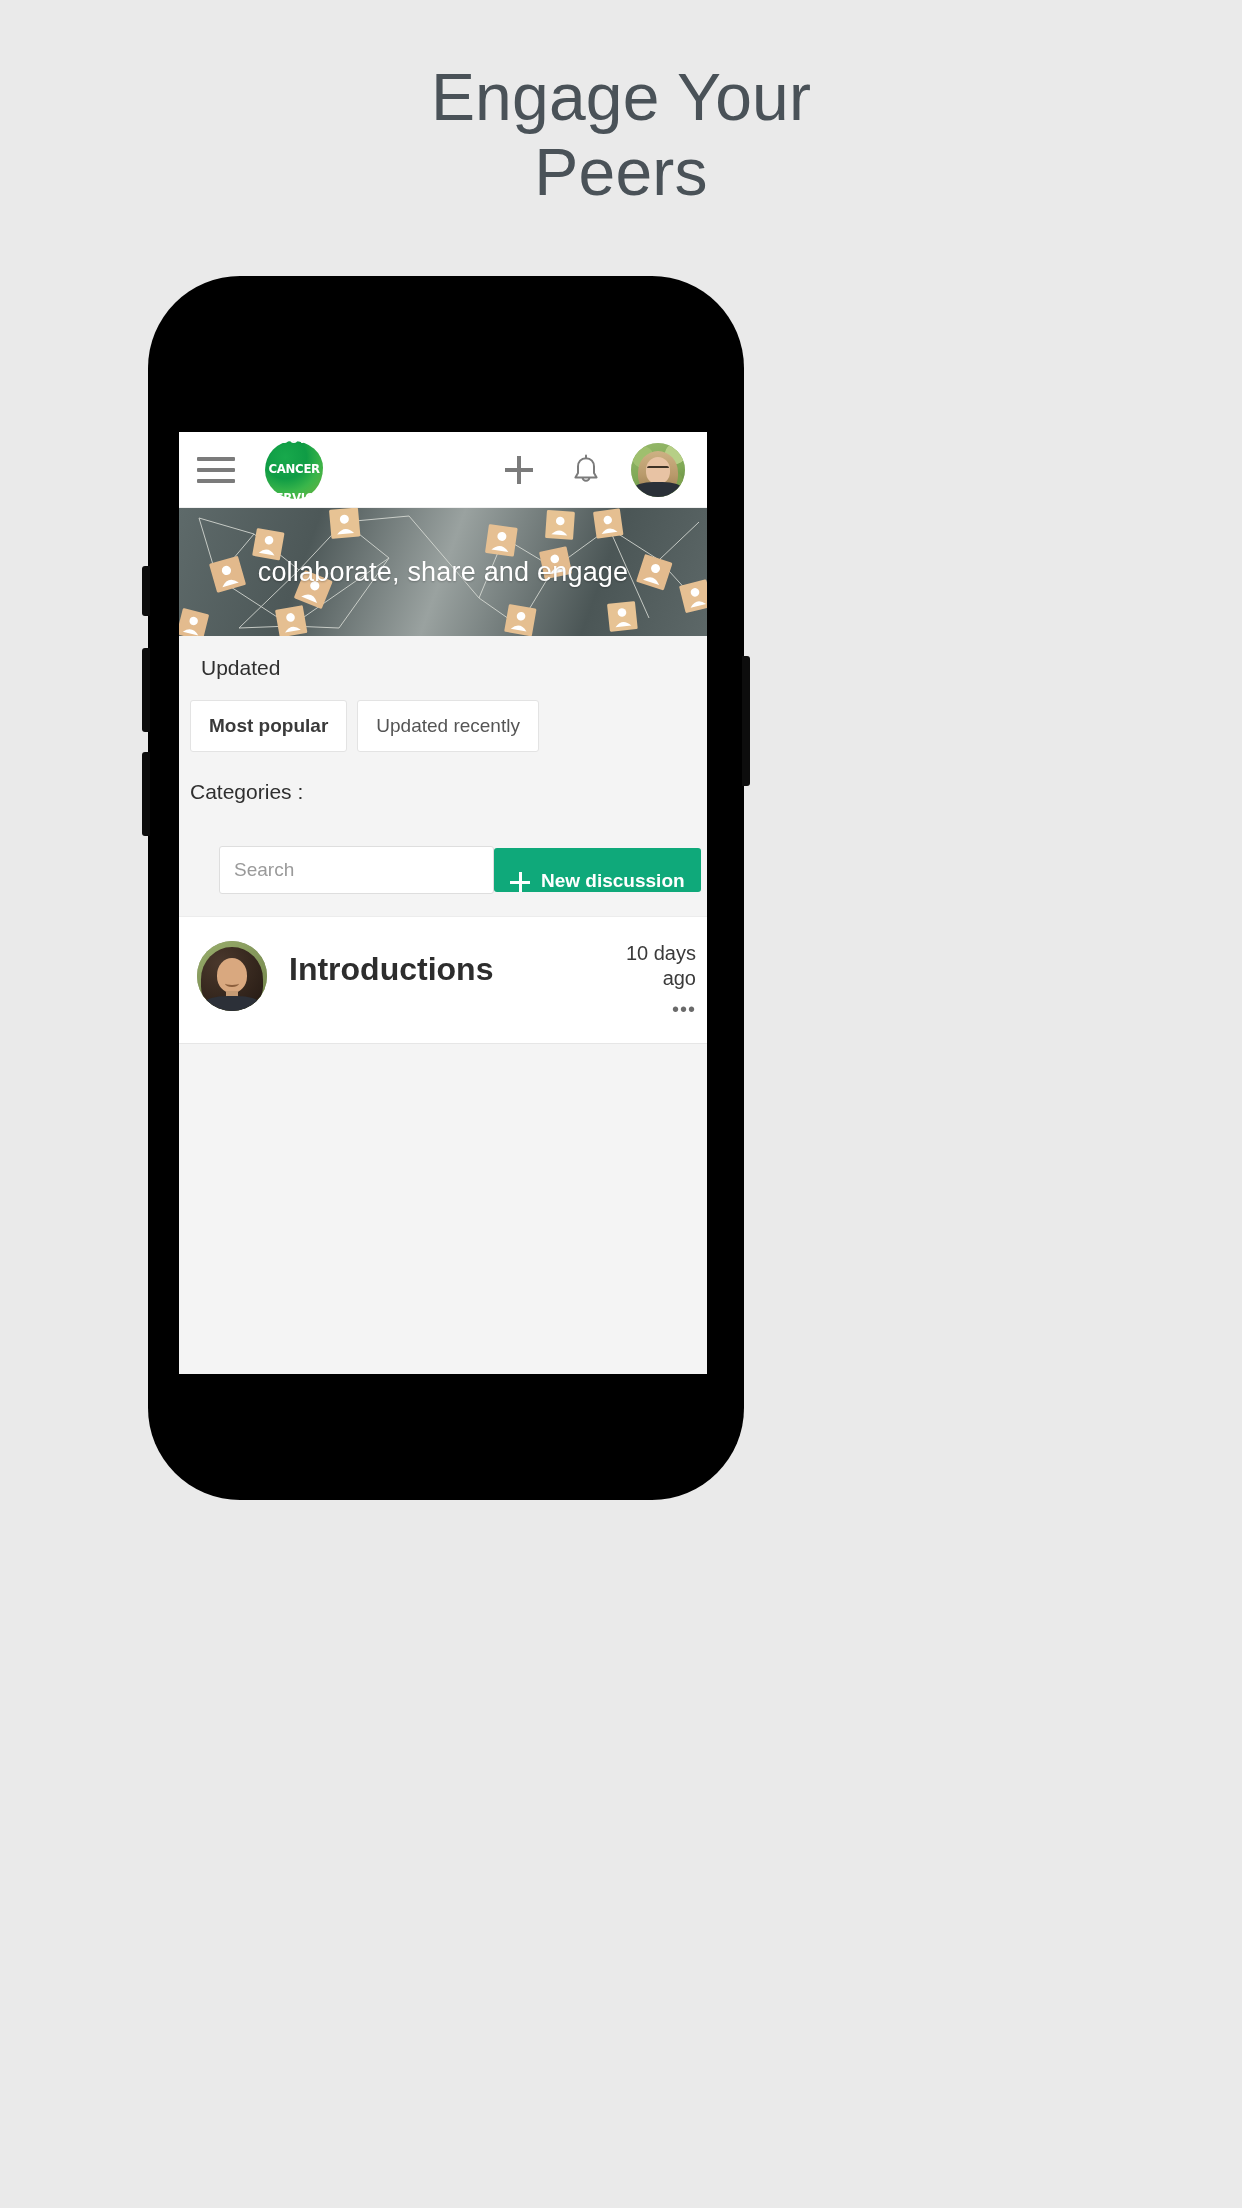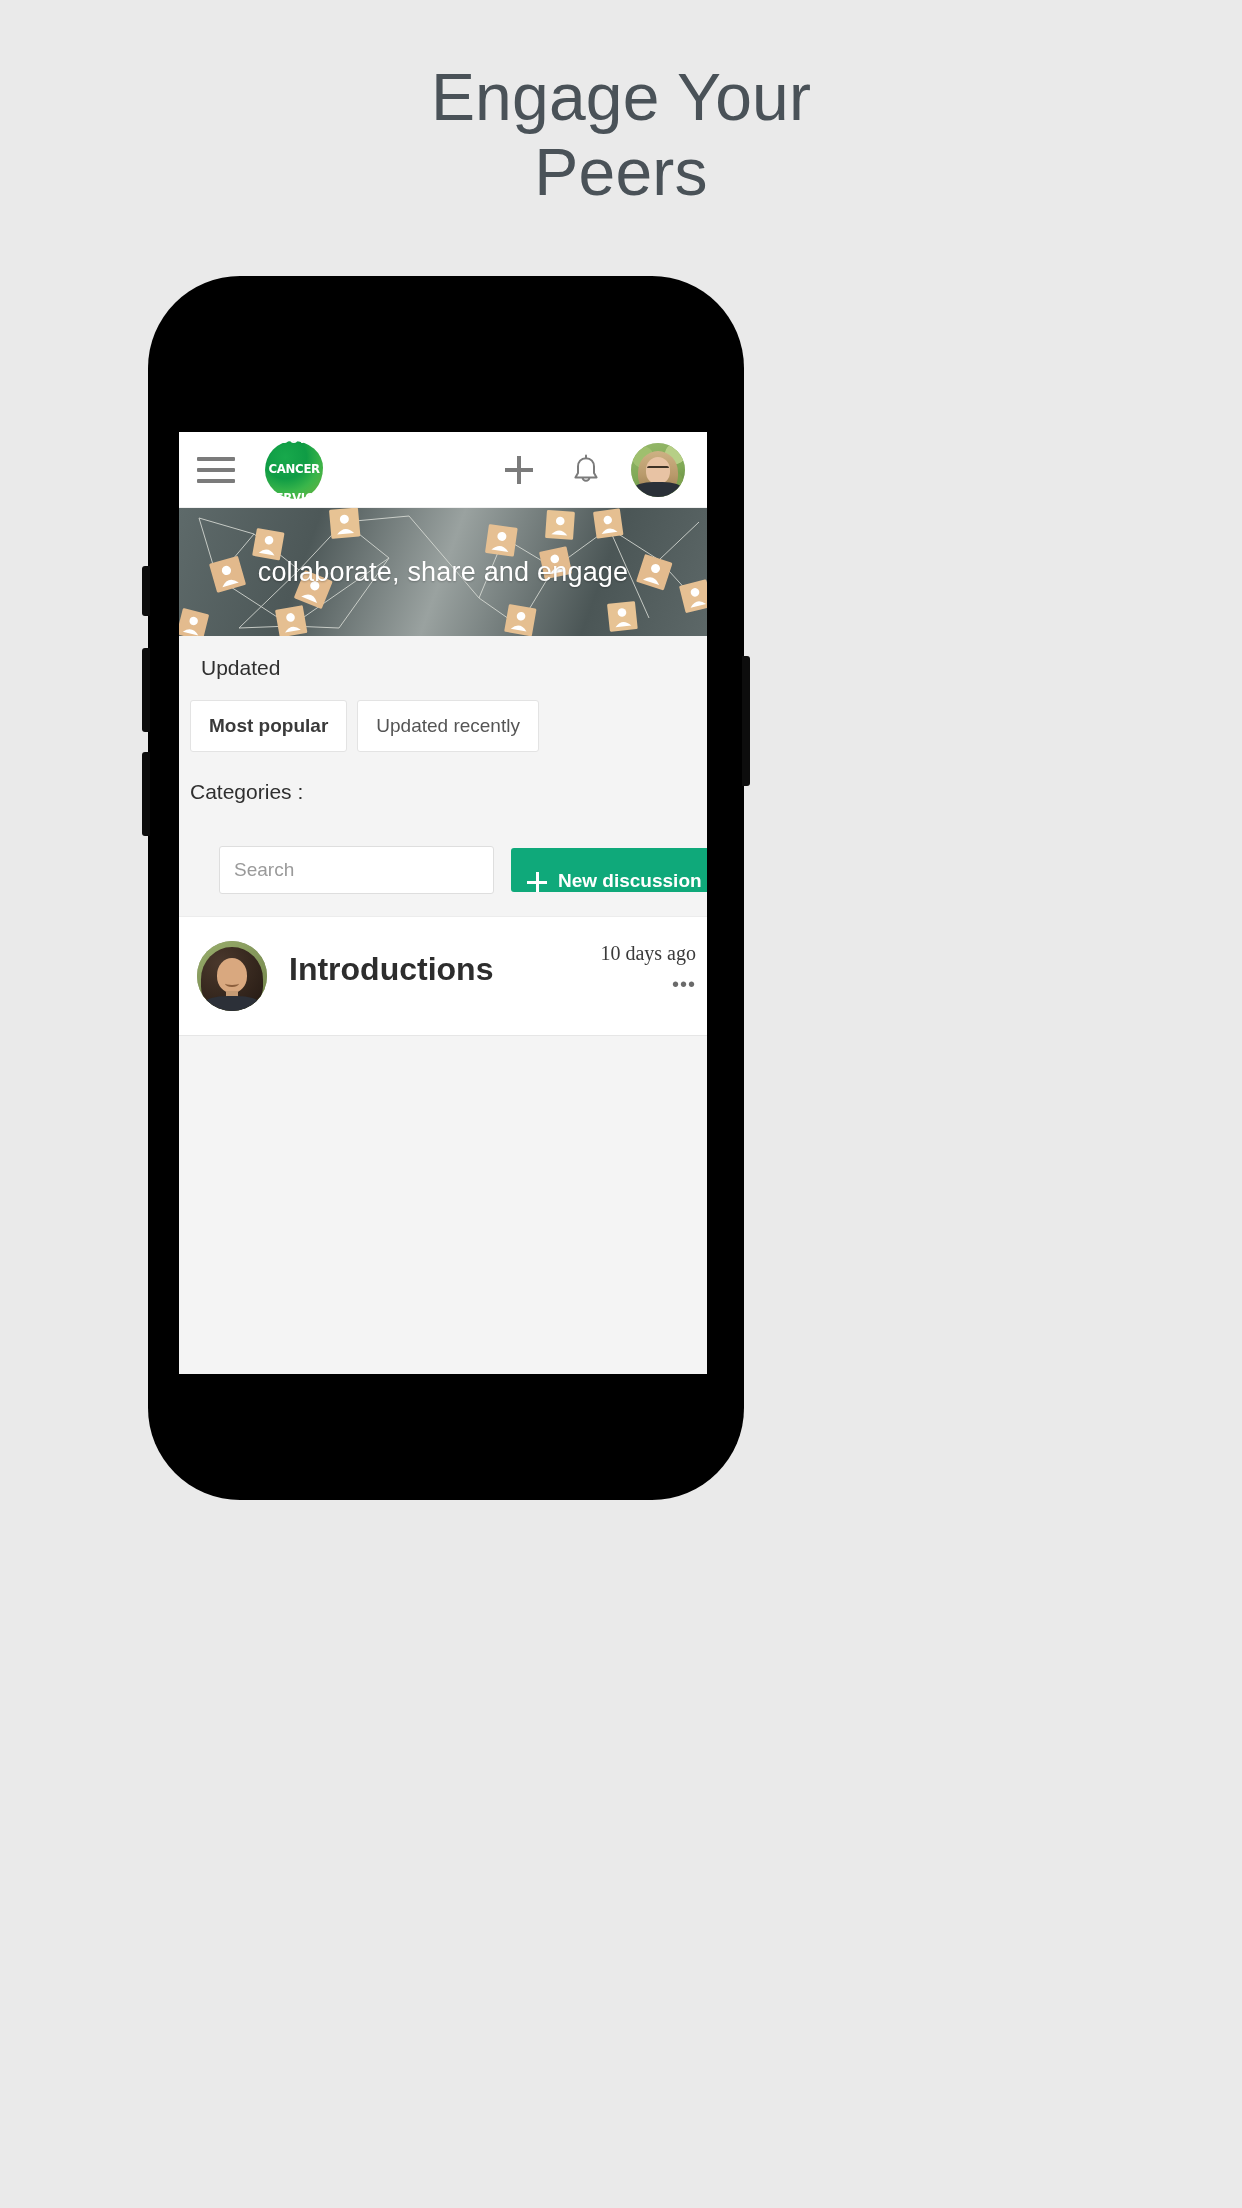--- a/index.html
+++ b/index.html
@@ -266,21 +266,20 @@
     padding: 13px 19px;
     font-size: 19px;
     color: #555555;
     cursor: pointer;
   }
 
   
   .search-row {
     display: flex;
     align-items: center;
-    gap: 17px;
     padding: 0 11px 0 40px;
     margin-top: 42px;
     padding-bottom: 22px;
   }
   .search-input {
     flex: 1;
     height: 48px;
     box-sizing: border-box;
     border: 1px solid #dedede;
     border-radius: 3px;
@@ -370,21 +369,20 @@
   }
   .li-meta {
     width: 96px;
     text-align: right;
     flex: none;
   }
   .li-time {
     font-size: 20px;
     color: #3a3a3a;
     line-height: 1.25;
-    font-family: Liberation Serif, serif;
   }
   .li-more {
     margin-top: 8px;
     font-size: 20px;
     color: #6a6a6a;
     letter-spacing: 1px;
     cursor: pointer;
     line-height: 1;
   }
   .list-empty {

